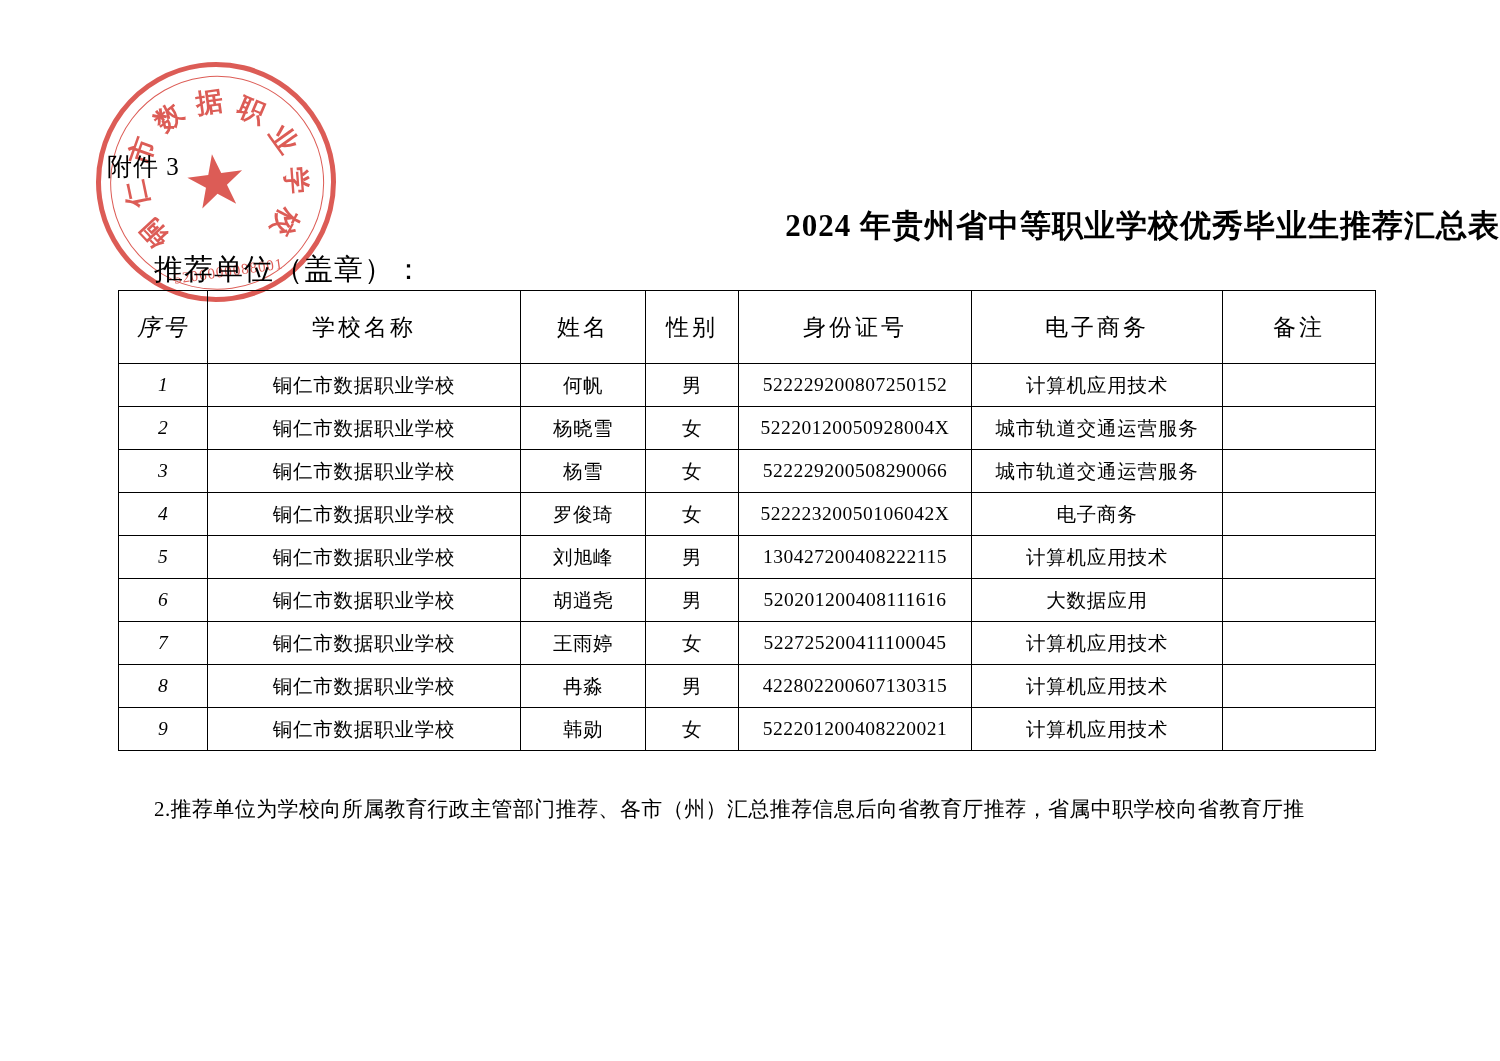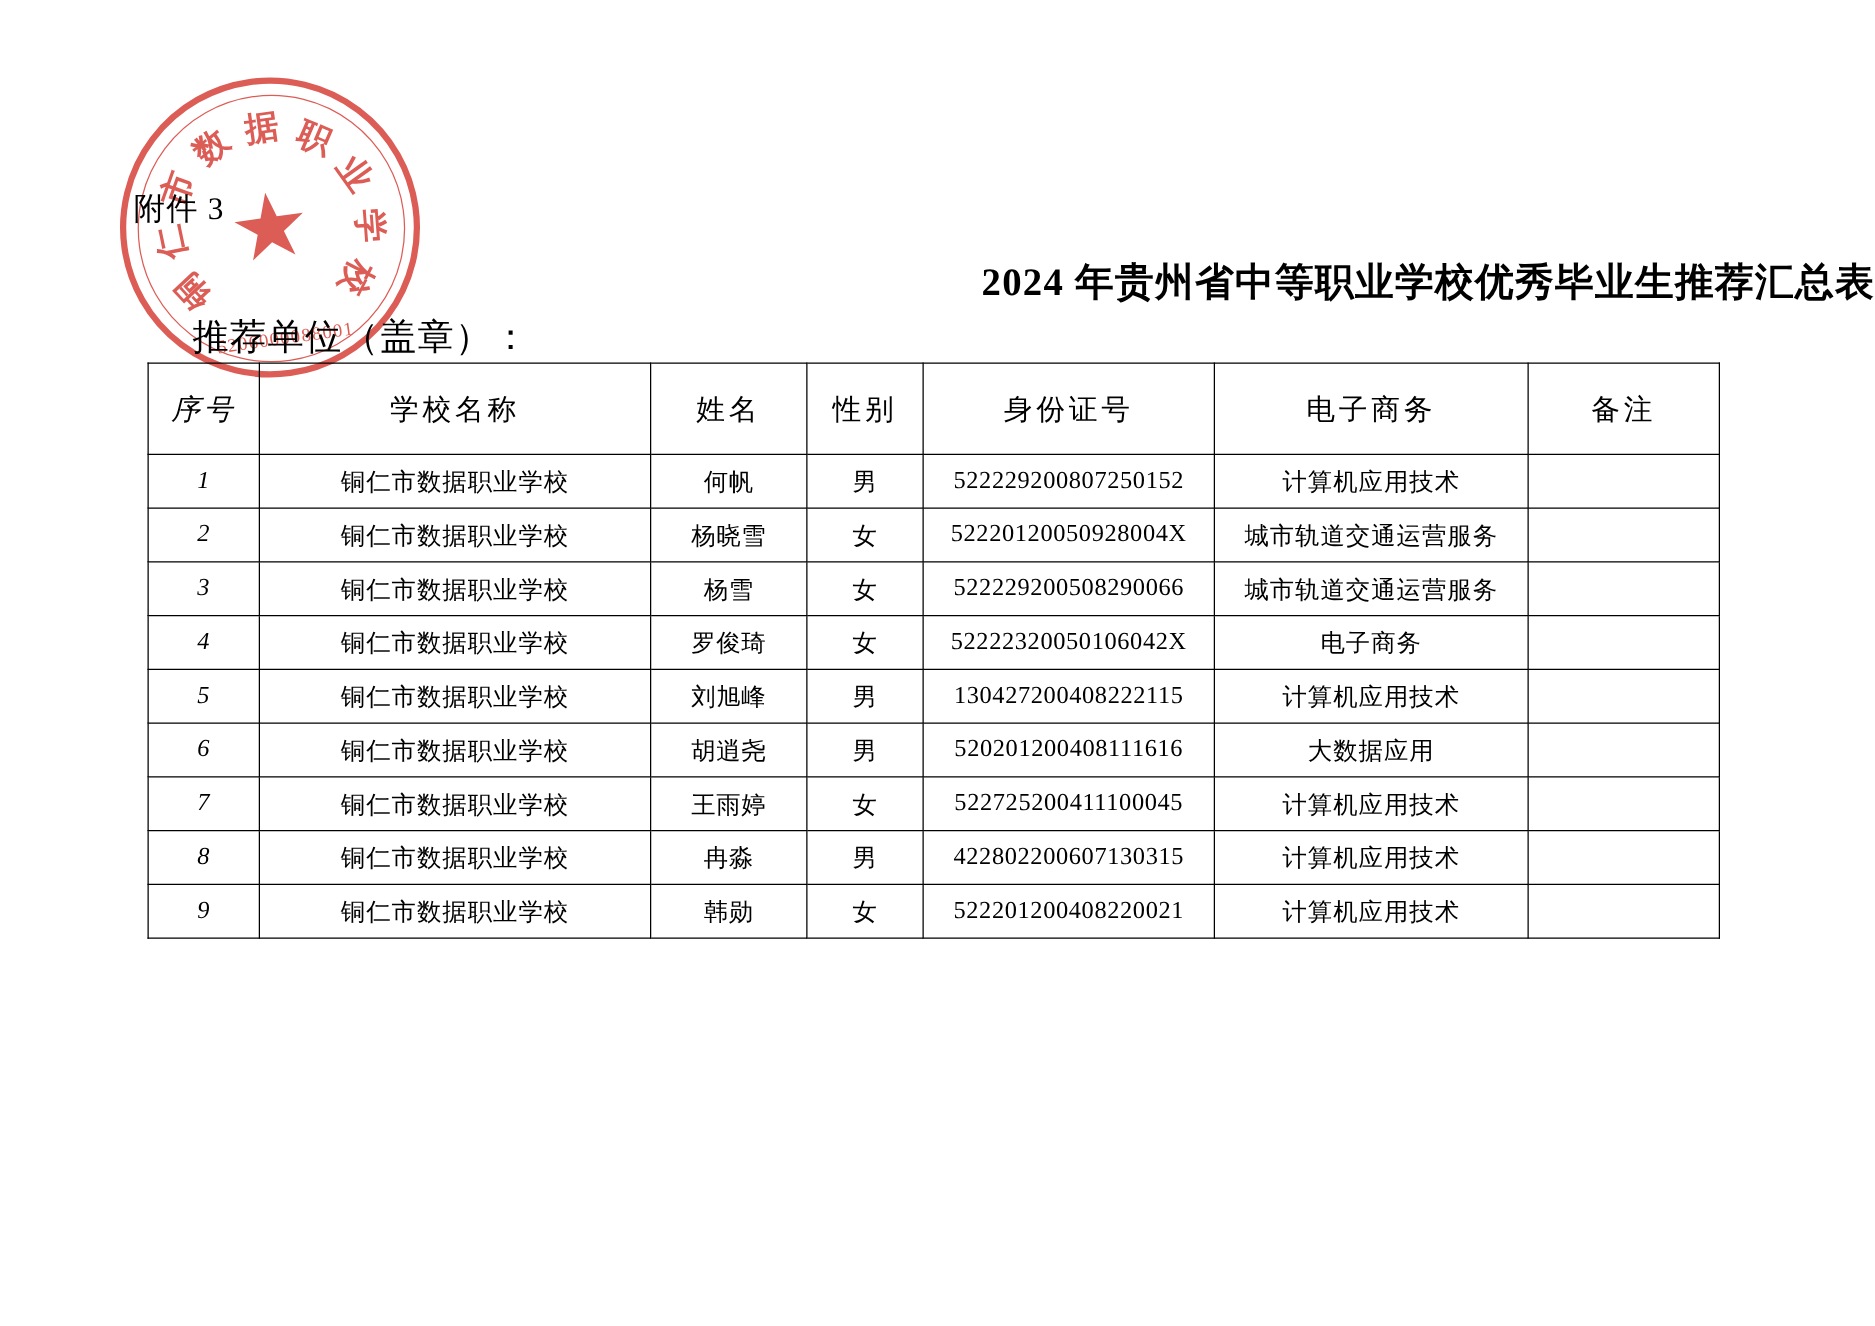--- a/index.html
+++ b/index.html
@@ -290,15 +290,16 @@
           <td class="c-gender">女</td>
           <td class="c-id">522201200408220021</td>
           <td class="c-major">计算机应用技术</td>
           <td class="c-note"></td>
         </tr>
       </tbody>
     </table>
   </div>
 
   <div class="notes">
+    <div class="n2">2.推荐单位为学校向所属教育行政主管部门推荐、各市（州）汇总推荐信息后向省教育厅推荐，省属中职学校向省教育厅推</div>
   </div>
 
 </div>
 
 </body></html>

